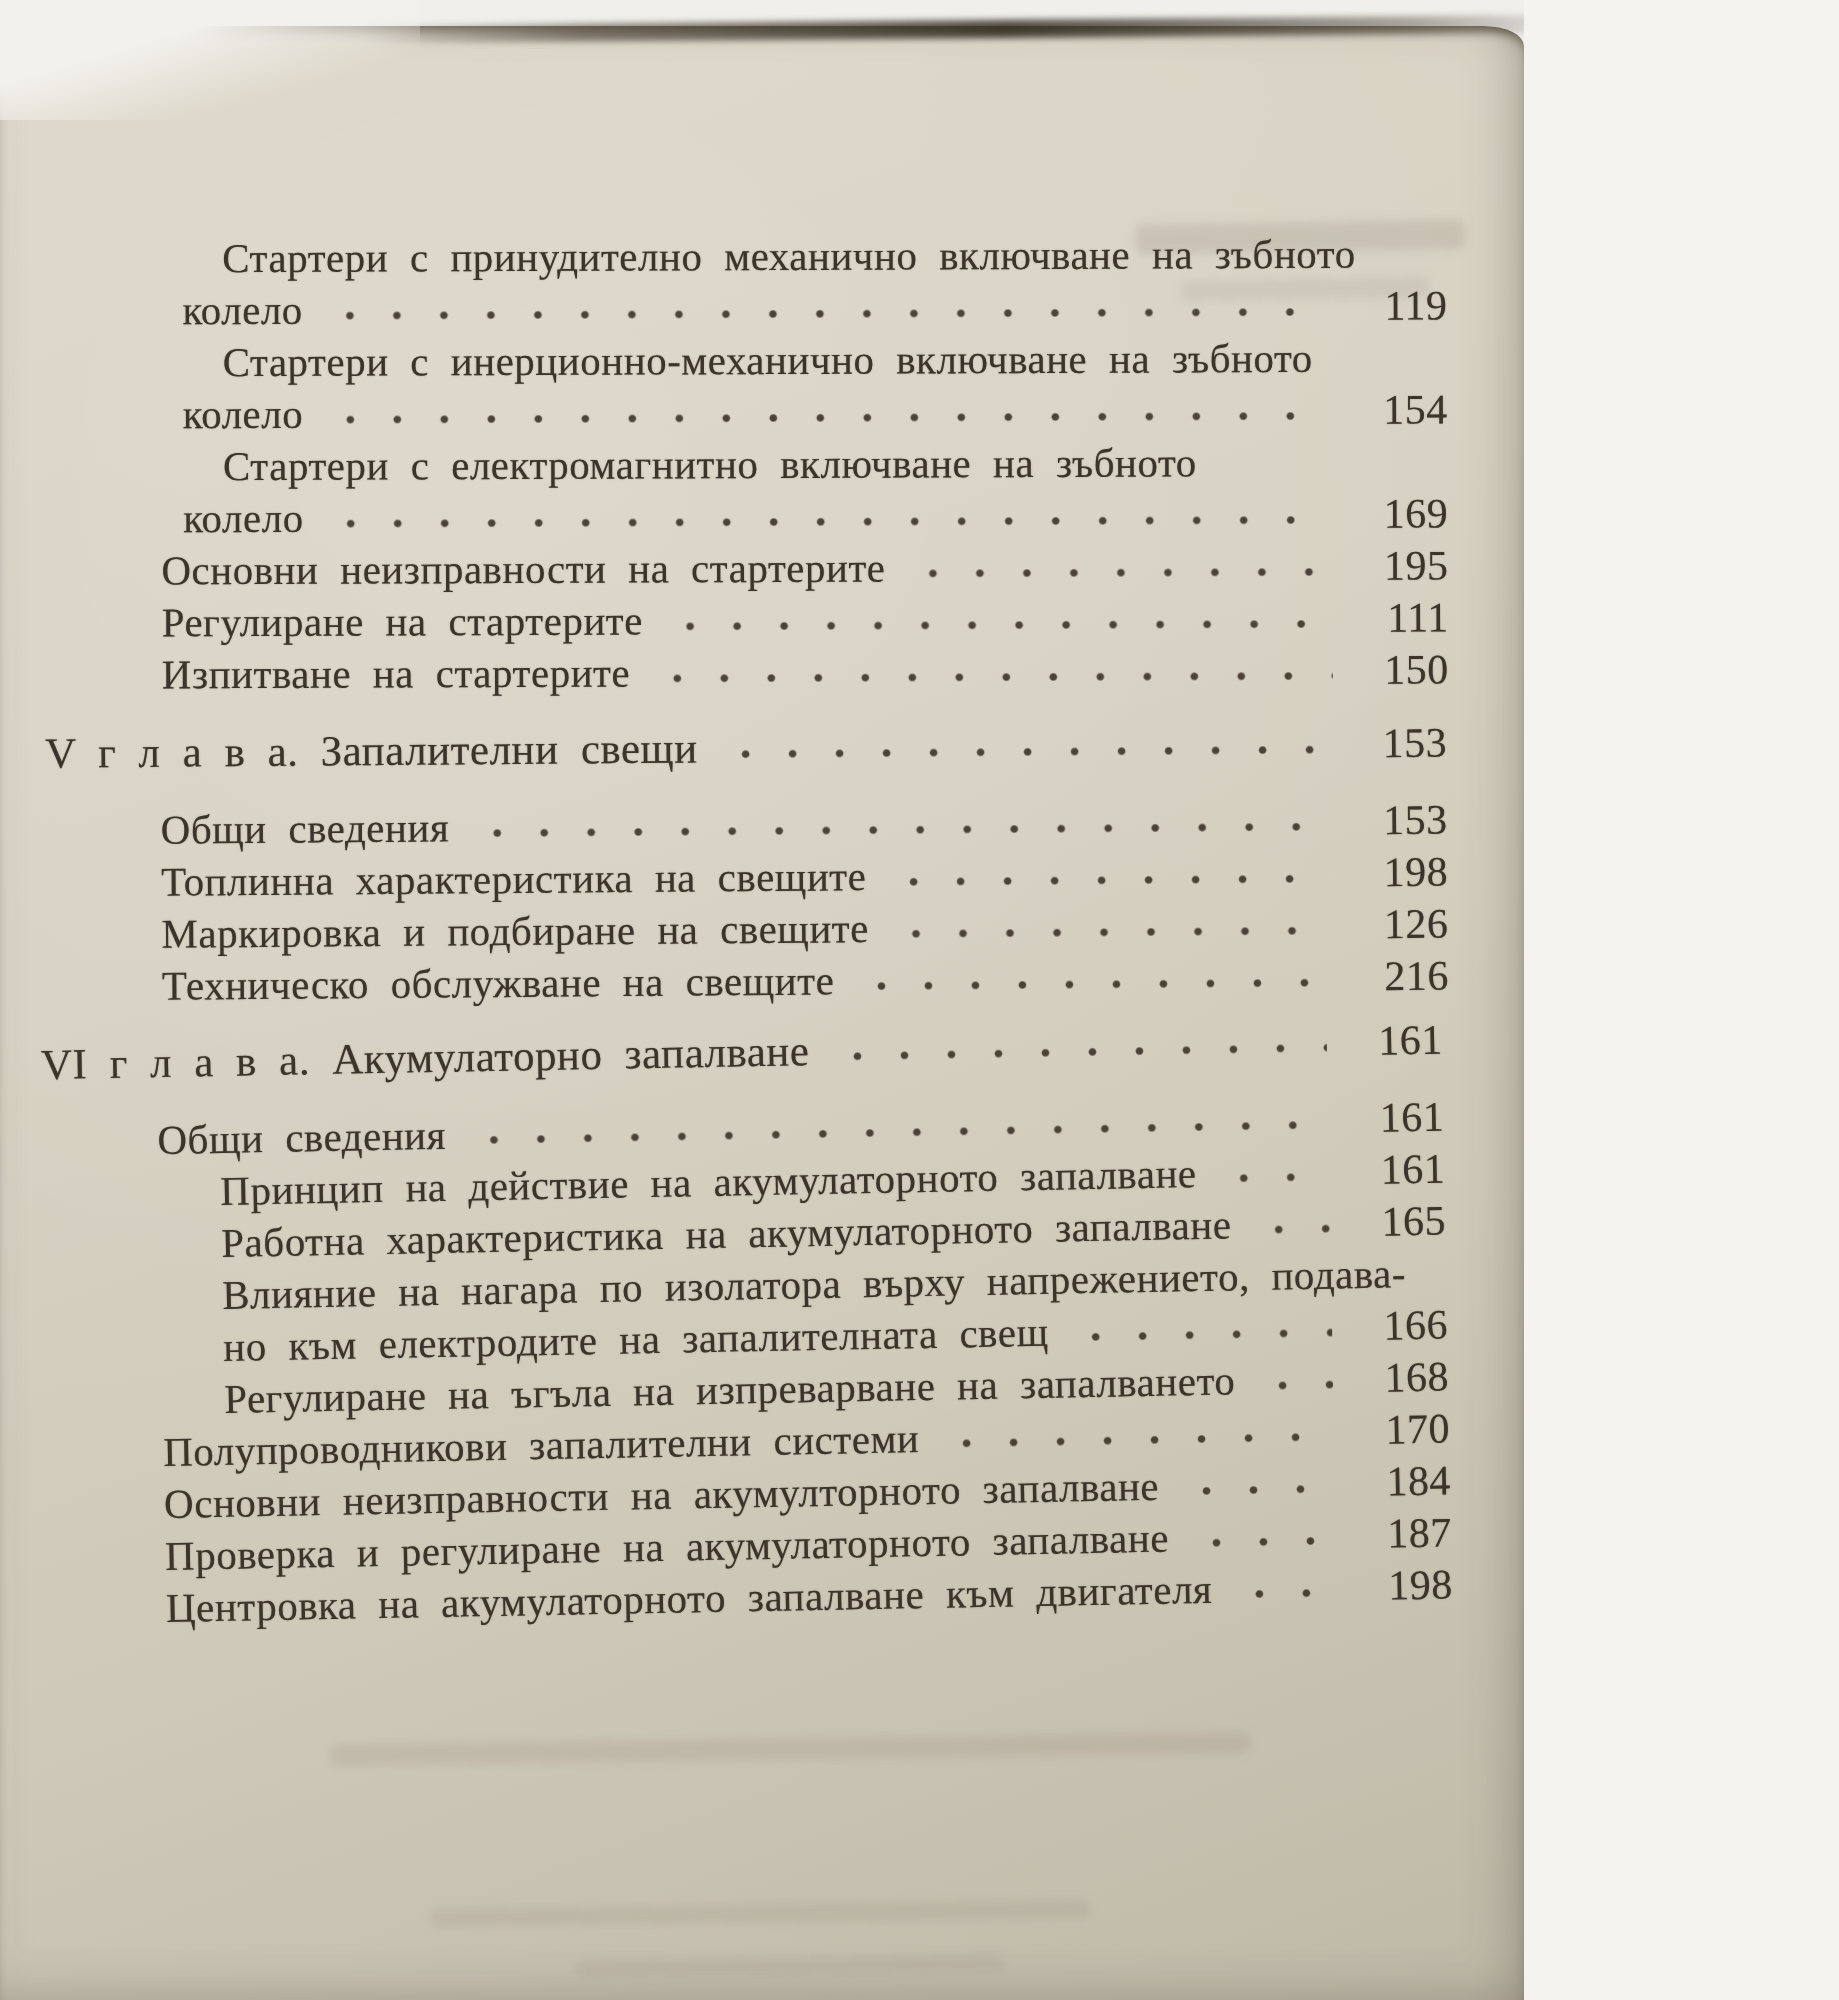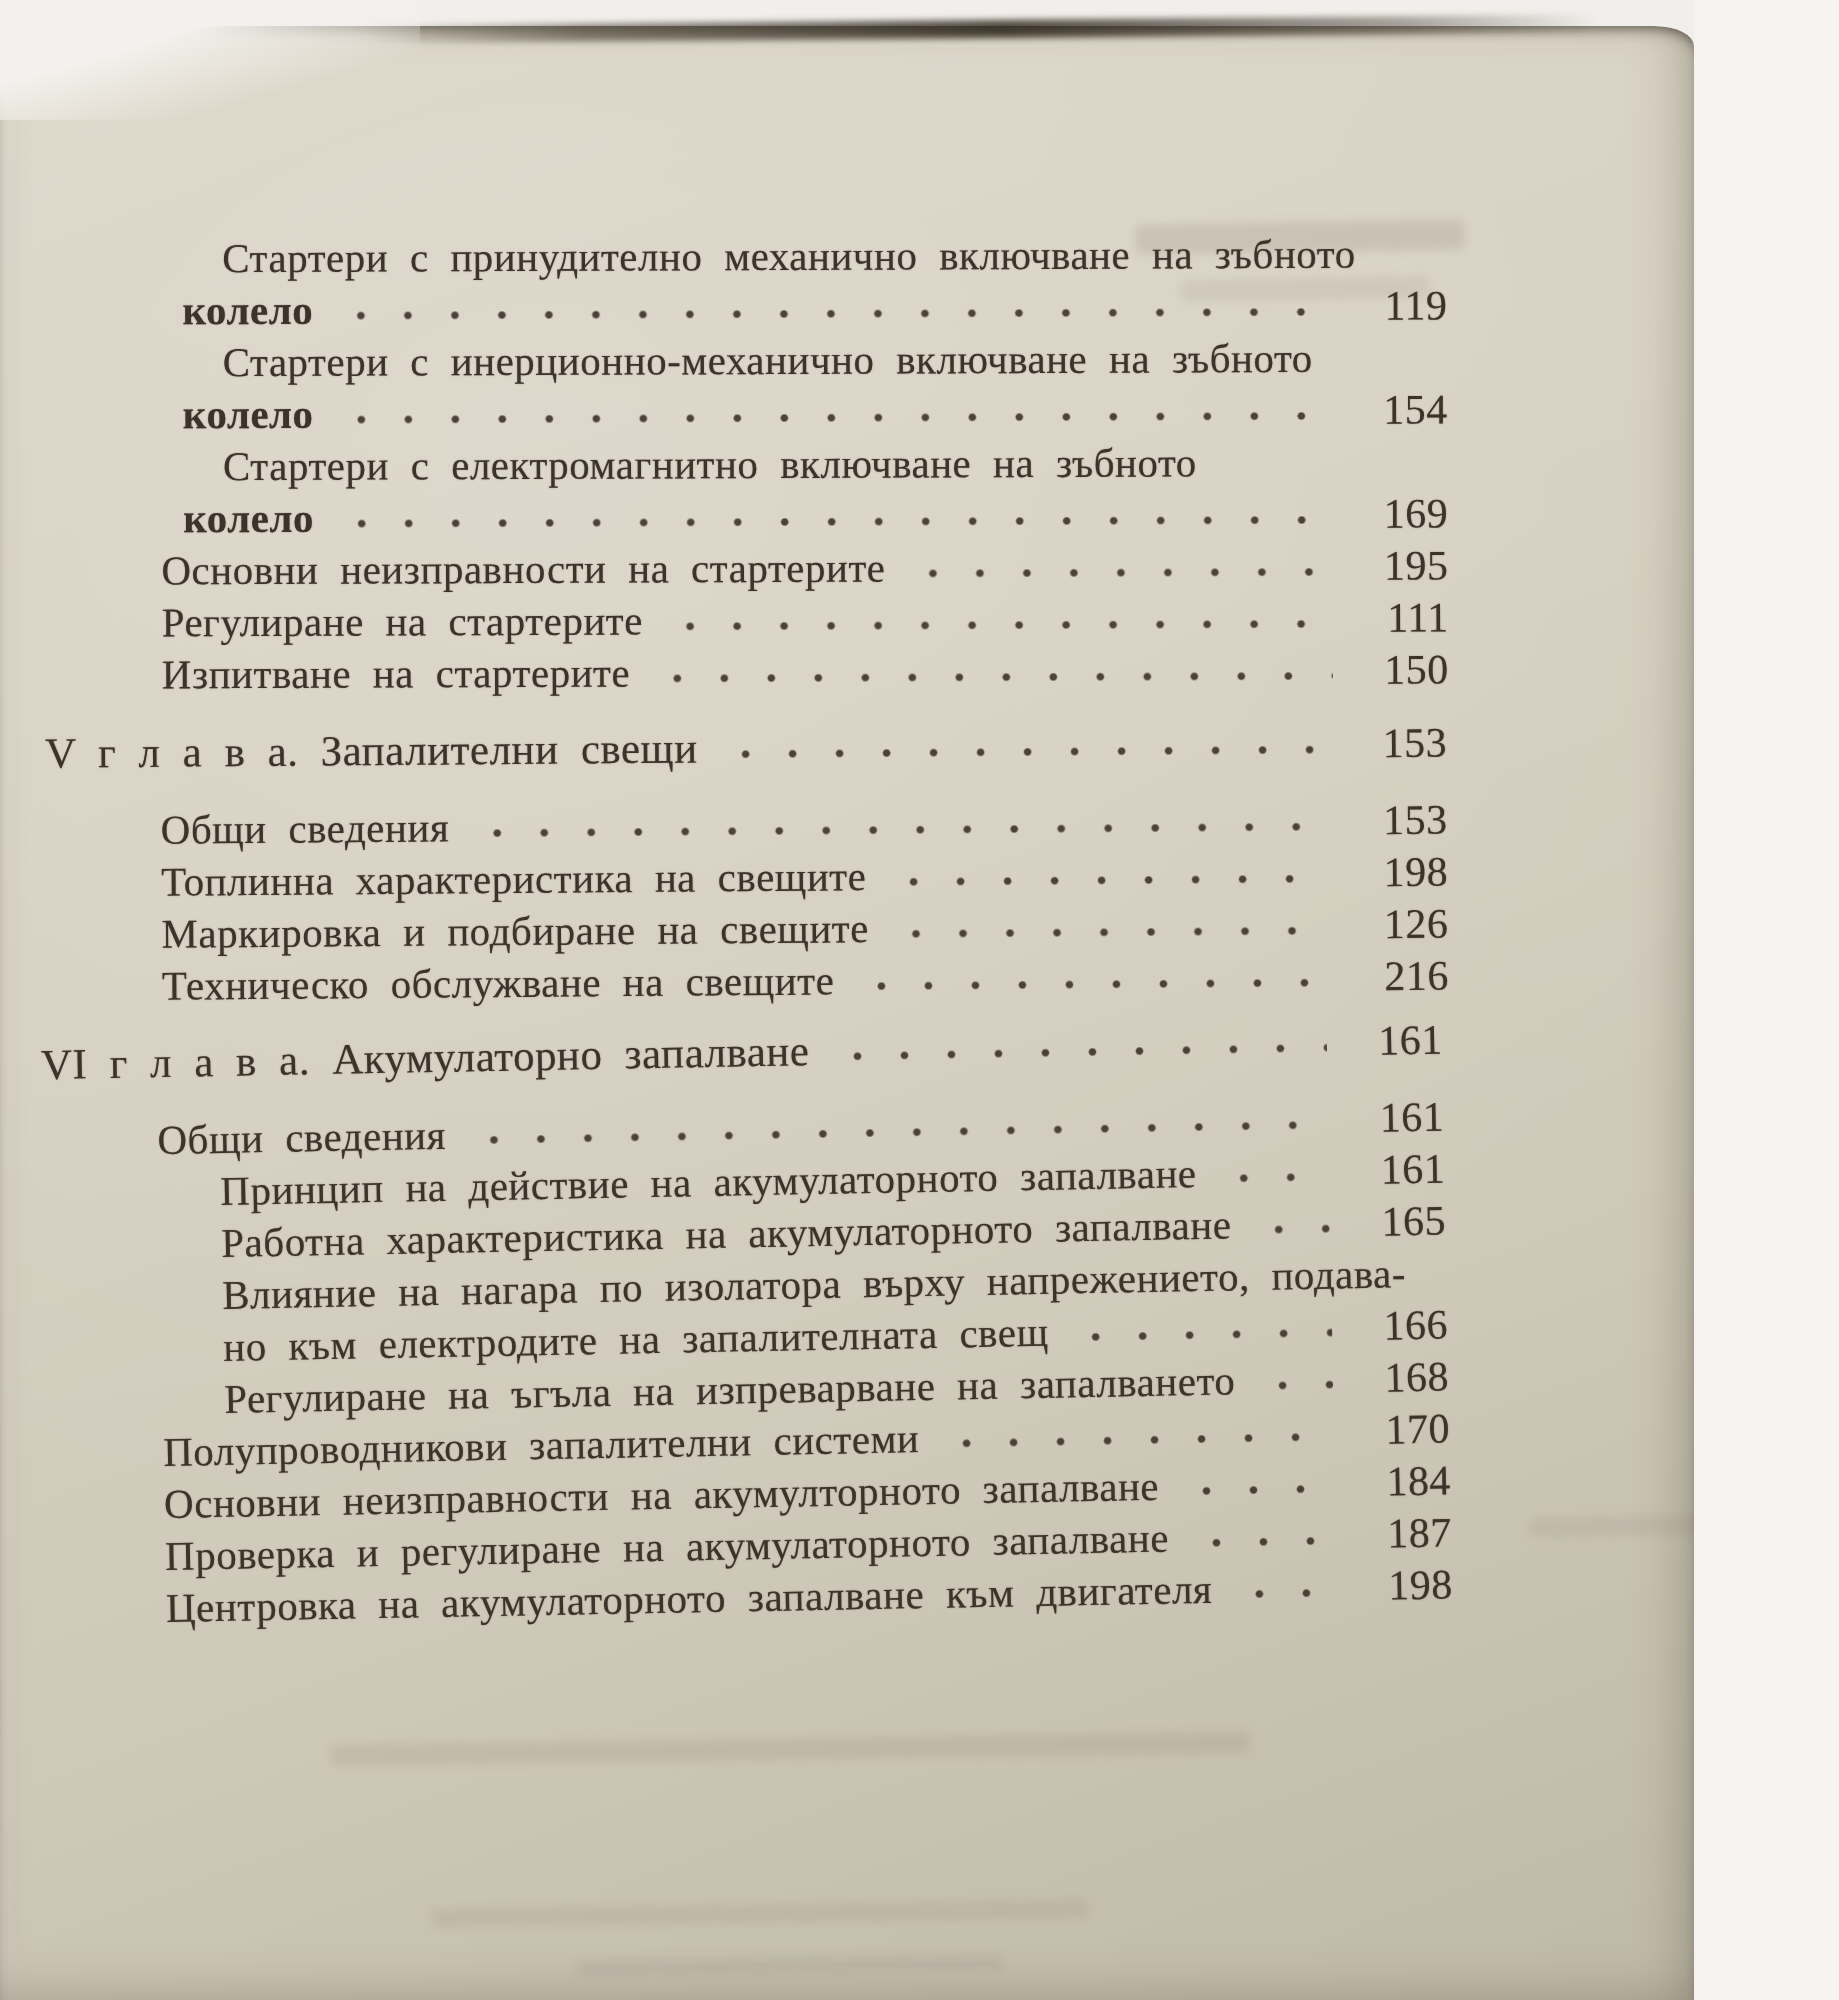--- a/index.html
+++ b/index.html
@@ -1,18 +1,18 @@
 <!DOCTYPE html>
 <html><head>
 <meta charset="utf-8">
 <style>
   html,body{margin:0;padding:0;background:#f4f3ef;}
   .screen{
     position:relative;
-    width:1694px;height:2000px;
+    width:1524px;height:2000px;
     overflow:hidden;
     font-family:"Liberation Serif","DejaVu Serif",serif;
   }
   
   .backdrop{
     position:absolute;inset:0;
     background:linear-gradient(180deg,#f1efeb 0%,#edebe6 100%);
   }
   .corner-light{
     position:absolute;top:0;left:0;width:420px;height:120px;
@@ -72,21 +72,21 @@
     background-repeat:repeat-x;
     background-position:left calc(100% - 13px);
   }
   .pg{flex:none;width:100px;text-align:right;font-size:42px;}
   .nolead .leader{background:none;}
   .nolead .pg{visibility:hidden;}
   .chapter{font-size:43px;margin:27px 0 25px 0;}
   .chapter .t{margin-left:46px;}
   .sec .t{margin-left:161px;}
   .sub .t{margin-left:223px;}
-  .wrap .t{margin-left:183px;font-weight:bold;}
+  .wrap .t{margin-left:183px;}
   
   .ghost{
     position:absolute;border-radius:8px;
     background:rgba(112,102,84,0.16);
     filter:blur(5px);pointer-events:none;
   }
   .ghost.gh1{top:196px;left:1135px;width:330px;height:30px;transform:rotate(-1deg);}
   .ghost.gh2{top:252px;left:1180px;width:250px;height:22px;transform:rotate(-1deg);background:rgba(112,102,84,0.10);}
   .ghost.gh3{top:1712px;left:330px;width:920px;height:22px;transform:rotate(-0.8deg);background:rgba(112,102,84,0.12);}
   .ghost.gh4{top:1878px;left:430px;width:660px;height:19px;transform:rotate(-0.8deg);background:rgba(112,102,84,0.11);}

